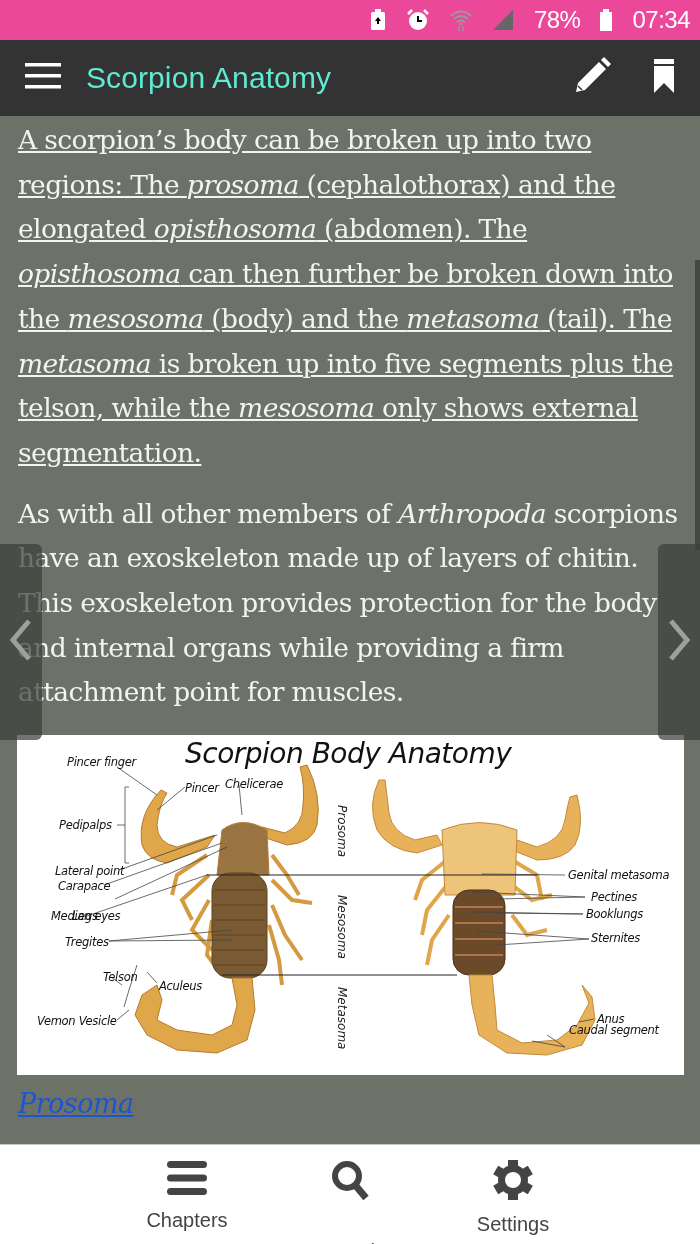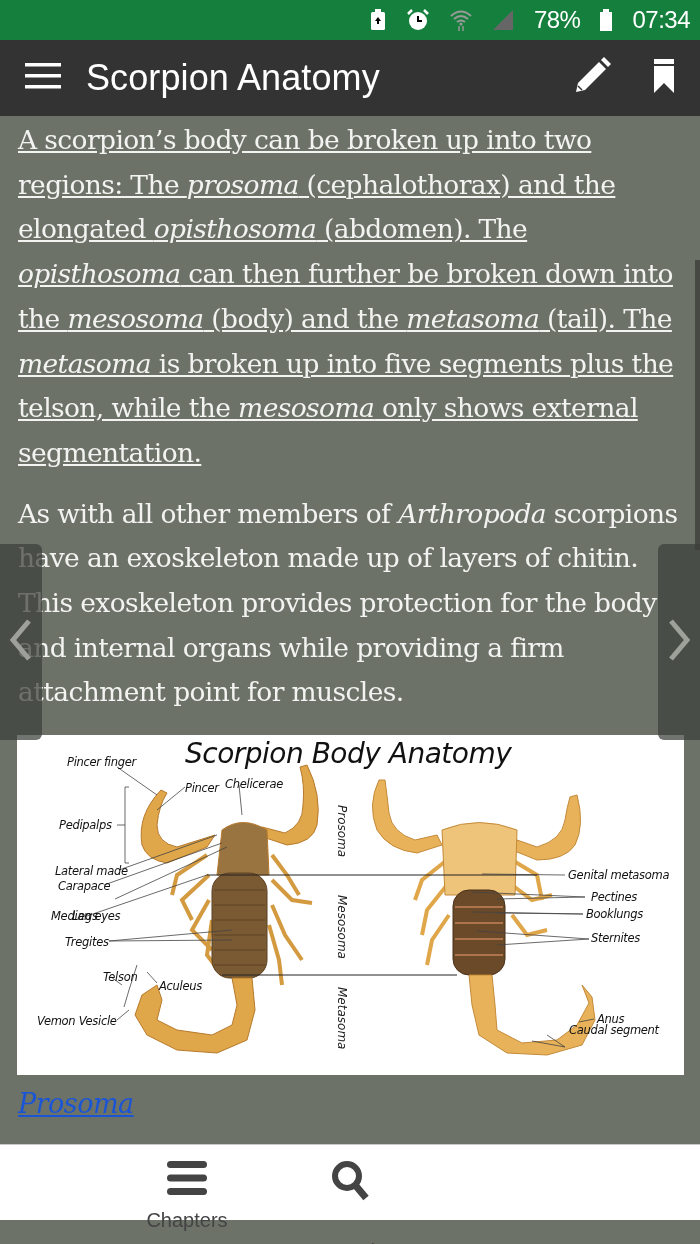--- a/index.html
+++ b/index.html
@@ -1,29 +1,29 @@
 <!DOCTYPE html>
 <html><head>
 <meta charset="utf-8">
 <style>
   * { box-sizing: border-box; margin: 0; padding: 0; }
   html, body { width: 700px; height: 1244px; overflow: hidden; background: #6d7269; }
   body { position: relative; font-family: "Liberation Sans", sans-serif; }
 
   
-  .status-bar { position: absolute; top: 0; left: 0; width: 700px; height: 40px; background: #15803d; color: #fff;
+  .status-bar { position: absolute; top: 0; left: 0; width: 700px; height: 40px; background: #ec4899; color: #fff;
     display: flex; align-items: center; justify-content: flex-end; padding-right: 10px; gap: 20px; font-size: 24px; }
   .status-bar .sb-icon { display: inline-flex; align-items: center; justify-content: center; }
   .status-bar .time, .status-bar .batt-pct { font-family: "Liberation Sans", sans-serif; letter-spacing: -0.5px; }
 
   
   .app-bar { position: absolute; top: 40px; left: 0; width: 700px; height: 76px; background: #333333;
     display: flex; align-items: center; color: #fff; }
   .app-bar .menu-btn { width: 86px; height: 76px; display: flex; align-items: center; justify-content: center; }
-  .app-bar .title { font-size: 36px; font-weight: 400; color: #ffffff; letter-spacing: 0.1px; }
+  .app-bar .title { font-size: 30px; font-weight: 400; color: #5eead4; letter-spacing: 0.1px; }
   .app-bar .spinner-tri { position: absolute; left: 332px; top: 96px; width: 0; height: 0;
     border-left: 18px solid transparent; border-bottom: 18px solid #6a6a6a; }
   .app-bar .actions { position: absolute; right: 0; top: 0; height: 76px; display: flex; align-items: center; }
   .app-bar .action-btn { width: 72px; height: 76px; display: flex; align-items: center; justify-content: center; }
 
   
   .content { position: absolute; top: 116px; left: 0; width: 700px; height: 1028px; background: #6d7269; overflow: hidden; }
   .article { padding: 0 18px; color: #f3f3f1; font-family: "DejaVu Serif", serif; font-size: 26.5px; line-height: 44.7px; letter-spacing: -0.6px; }
   .article p { margin: 0 0 16px 0; }
   .article p.first { margin-top: 2px; text-decoration: underline; }
@@ -39,21 +39,21 @@
   .chapter-link { position: absolute; left: 18px; top: 972px; font-family: "DejaVu Serif", serif; font-style: italic; font-size: 27px; color: #1a55d6; text-decoration: underline; letter-spacing: -0.5px; }
 
   
   .pager { position: absolute; top: 544px; width: 42px; height: 196px; background: rgba(60,62,58,0.72); display: flex; align-items: center; justify-content: center; }
   .pager.prev { left: 0; border-radius: 0 6px 6px 0; }
   .pager.next { right: 0; border-radius: 6px 0 0 6px; }
 
   .scrollbar { position: absolute; right: 0; top: 260px; width: 5px; height: 290px; background: rgba(60,62,58,0.8); }
 
   
-  .bottom-nav { position: absolute; top: 1144px; left: 0; width: 700px; height: 76px; background: #fff; border-top: 1px solid #c8c8c8; }
+  .bottom-nav { position: absolute; top: 1144px; left: 0; width: 700px; height: 100px; background: #fff; border-top: 1px solid #c8c8c8; }
   .nav-item { position: absolute; top: 14px; width: 120px; display: flex; flex-direction: column; align-items: center; }
   .nav-item .nav-label { margin-top: 8px; font-size: 20px; color: #444; font-family: "Liberation Sans", sans-serif; }
 </style>
 </head>
 <body>
 
 <div class="status-bar">
   <span class="sb-icon">
     <svg width="16" height="22" viewBox="0 0 16 22">
         <rect x="1" y="3" width="14" height="18" rx="1.5" fill="#fff"></rect>
@@ -226,21 +226,21 @@
         <line x1="577" y1="284" x2="562" y2="287"></line>
         <line x1="548" y1="312" x2="515" y2="306"></line>
         <line x1="548" y1="312" x2="530" y2="300"></line>
       </g>
     </svg>
 
     <span class="lbl" style="left:50px;top:20px;">Pincer finger</span>
     <span class="lbl" style="left:168px;top:46px;">Pincer</span>
     <span class="lbl" style="left:208px;top:42px;">Chelicerae</span>
     <span class="lbl" style="left:42px;top:83px;">Pedipalps</span>
-    <span class="lbl" style="left:38px;top:129px;">Lateral made</span>
+    <span class="lbl" style="left:38px;top:129px;">Lateral point</span>
     <span class="lbl" style="left:41px;top:144px;">Carapace</span>
     <span class="lbl" style="left:34px;top:174px;">Median eyes</span>
     <span class="lbl" style="left:55px;top:174px;">Legs</span>
     <span class="lbl" style="left:48px;top:200px;">Tregites</span>
     <span class="lbl" style="left:54px;top:235px;margin-left:32px;">Telson</span>
     <span class="lbl" style="left:142px;top:244px;">Aculeus</span>
     <span class="lbl" style="left:20px;top:279px;">Vemon Vesicle</span>
 
     <span class="vlbl" style="left:332px;top:70px;">Prosoma</span>
     <span class="vlbl" style="left:332px;top:160px;">Mesosoma</span>
@@ -287,13 +287,30 @@
   </div>
   <div class="nav-item" style="left:290px;gap:27px;">
     <span>
       <svg width="42" height="42" viewBox="0 0 42 42">
           <circle cx="18" cy="17" r="12" stroke="#444" stroke-width="6" fill="none"></circle>
           <path d="M27 27 L37 39" stroke="#444" stroke-width="7"></path>
         </svg>
     </span>
     <span class="nav-label">Search</span>
   </div>
+  <div class="nav-item" style="left:453px;">
+    <span>
+      <svg width="42" height="42" viewBox="0 0 42 42">
+        <g fill="#444">
+          <circle cx="21" cy="21" r="15"></circle>
+          <rect x="16" y="1" width="10" height="8"></rect>
+          <rect x="16" y="33" width="10" height="8"></rect>
+          <rect x="16" y="1" width="10" height="8" transform="rotate(60 21 21)"></rect>
+          <rect x="16" y="1" width="10" height="8" transform="rotate(120 21 21)"></rect>
+          <rect x="16" y="1" width="10" height="8" transform="rotate(240 21 21)"></rect>
+          <rect x="16" y="1" width="10" height="8" transform="rotate(300 21 21)"></rect>
+        </g>
+        <circle cx="21" cy="21" r="8" fill="#fff"></circle>
+      </svg>
+    </span>
+    <span class="nav-label">Settings</span>
+  </div>
 </div>
 
 </body></html>

